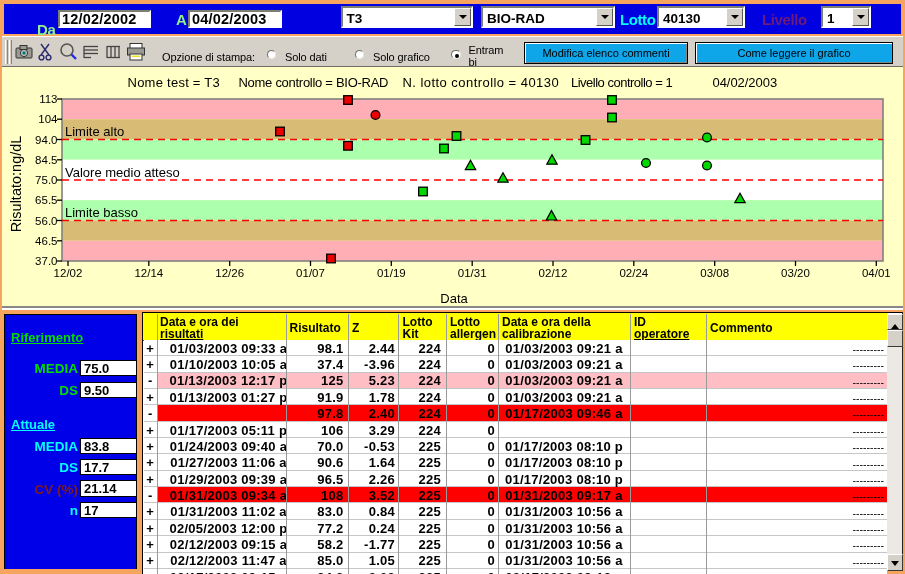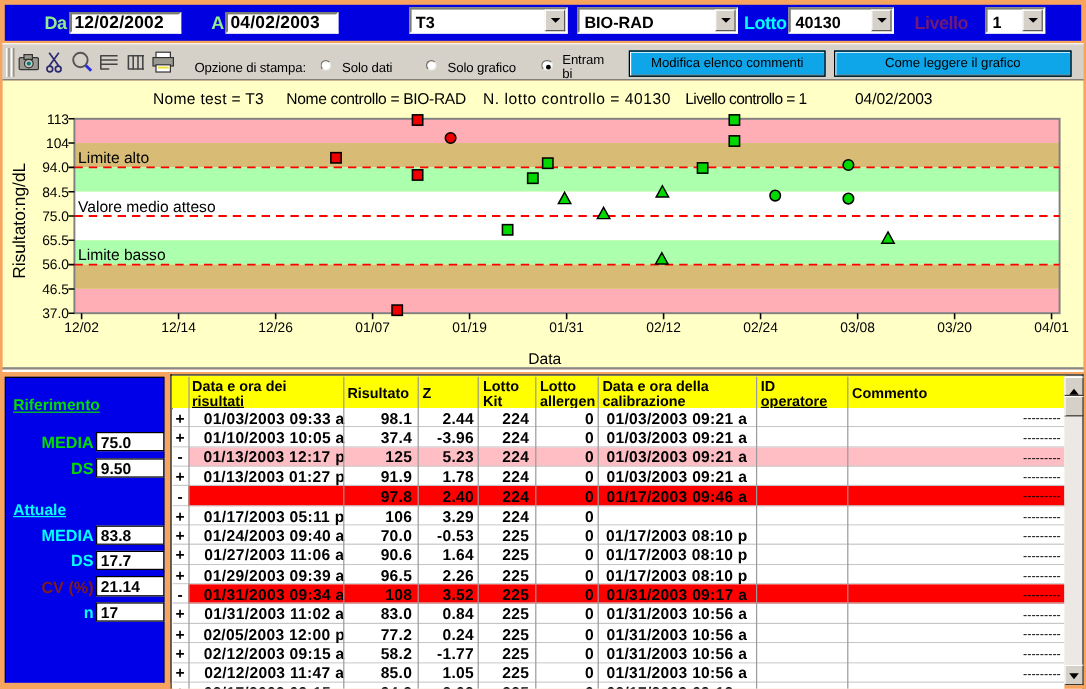--- a/index.html
+++ b/index.html
@@ -23,21 +23,21 @@
 .c2 { left:142px; width:58.5px; padding-right:0.5px; text-align:right; background:transparent !important; border-bottom:none !important; }
 .c3 { left:204.5px; width:47.5px; padding-right:0.5px; text-align:right; background:transparent !important; border-bottom:none !important; }
 .c4 { left:254.5px; width:44px; padding-right:1px; text-align:right; background:transparent !important; border-bottom:none !important; }
 .c5 { left:302px; width:50.5px; padding-right:1px; text-align:right; background:transparent !important; border-bottom:none !important; }
 .c6 { left:354.5px; width:132px; text-align:center; background:transparent !important; border-bottom:none !important; }
 .c8 { left:562.5px; width:178px; padding-right:0px; text-align:right; background:transparent !important; border-bottom:none !important; font-weight:normal !important; font-size:10.5px !important; letter-spacing:0 !important; padding-top:3px !important; }
 .hcell { position:absolute; font-weight:bold; font-size:12px; color:#000; line-height:12px; }
 </style></head><body>
 
 <div class="abs" style="left:4px;top:4px;width:897px;height:29.5px;background:#0000e0"></div>
-<div class="blab" style="left:37px;top:11px;color:#90ee90">Da</div>
+<div class="blab" style="left:37px;top:21px;color:#90ee90">Da</div>
 <div class="field" style="left:58px;top:10px;width:92.5px;height:18px">12/02/2002</div>
 <div class="blab" style="left:176px;top:11px;color:#90ee90">A</div>
 <div class="field" style="left:188px;top:10px;width:94px;height:18px">04/02/2003</div>
 <div class="combo" style="left:340.5px;top:5.5px;width:132.5px;height:22.5px">
     <span class="tx">T3</span>
     <span class="btn"></span>
   </div>
 <div class="combo" style="left:481px;top:5.5px;width:134px;height:22.5px">
     <span class="tx">BIO-RAD</span>
     <span class="btn"></span>

